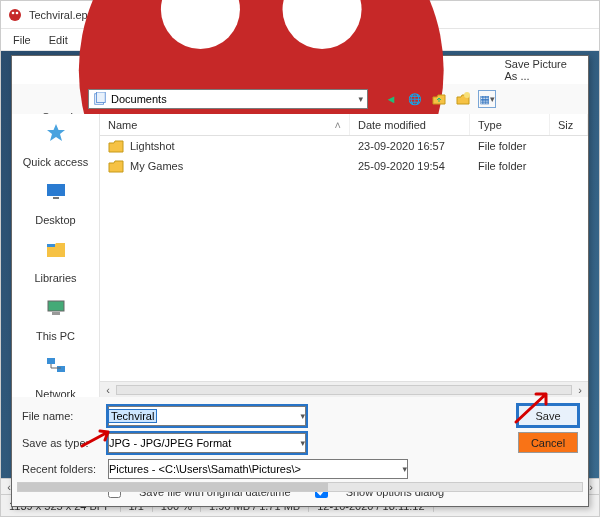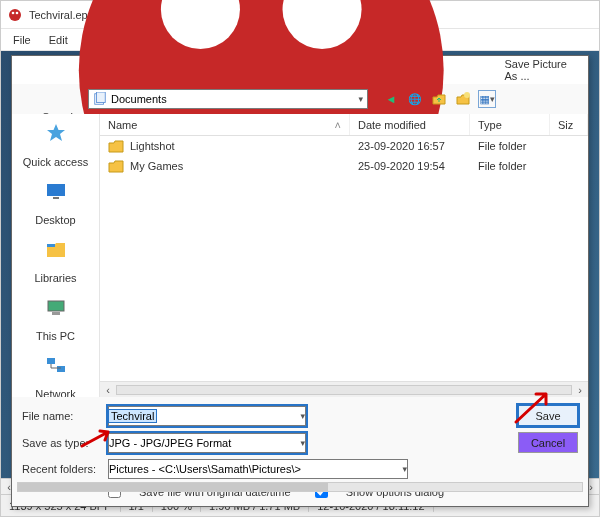--- a/index.html
+++ b/index.html
@@ -49,21 +49,21 @@
 .fl-scroll { height: 16px; border-top: 1px solid #e0e0e0; background:#f0f0f0; display:flex; align-items:center; }
 .fl-scroll .arrow { width:16px; text-align:center; color:#555; }
 .fl-scroll .track { flex:1; height:10px; background:#e6e6e6; border:1px solid #ccc; }
 
 .dlg-bottom { padding: 8px 10px; display: flex; flex-direction: column; gap: 6px; background:#f9f9f9; }
 .form-row { display: flex; align-items: center; gap: 8px; }
 .form-row .lbl { width: 78px; text-align: left; color: #333; }
 .form-row .combo, .form-row .input { flex: 1; height: 20px; border: 1px solid #7a7a7a; background: #fff; display: flex; align-items: center; padding: 0 0; justify-content: space-between; }
 .form-row .input .val { background: #cde6ff; outline: 1px solid #2874c7; padding: 0 2px; }
 .btn { width: 60px; height: 21px; border: 1px solid #2874c7; background: #e8f1fb; color: #222; display:flex; align-items:center; justify-content:center; }
-.btn.cancel { border-color:#999; background:#8b5cf6; }
+.btn.cancel { border-color:#999; background:#f97316; }
 .chev { font-size: 9px; color:#555; }
 .check-row { display:flex; gap: 24px; align-items:center; margin-left: 86px; }
 .check-row label { display:flex; align-items:center; gap:18px; color:#333; }
 input[type=checkbox] { width:13px; height:13px; }
 
 .red-arrow { position: absolute; pointer-events: none; }
 .highlight-blue { outline: 2px solid #2874c7; }
 </style>
 </head>
 <body>

